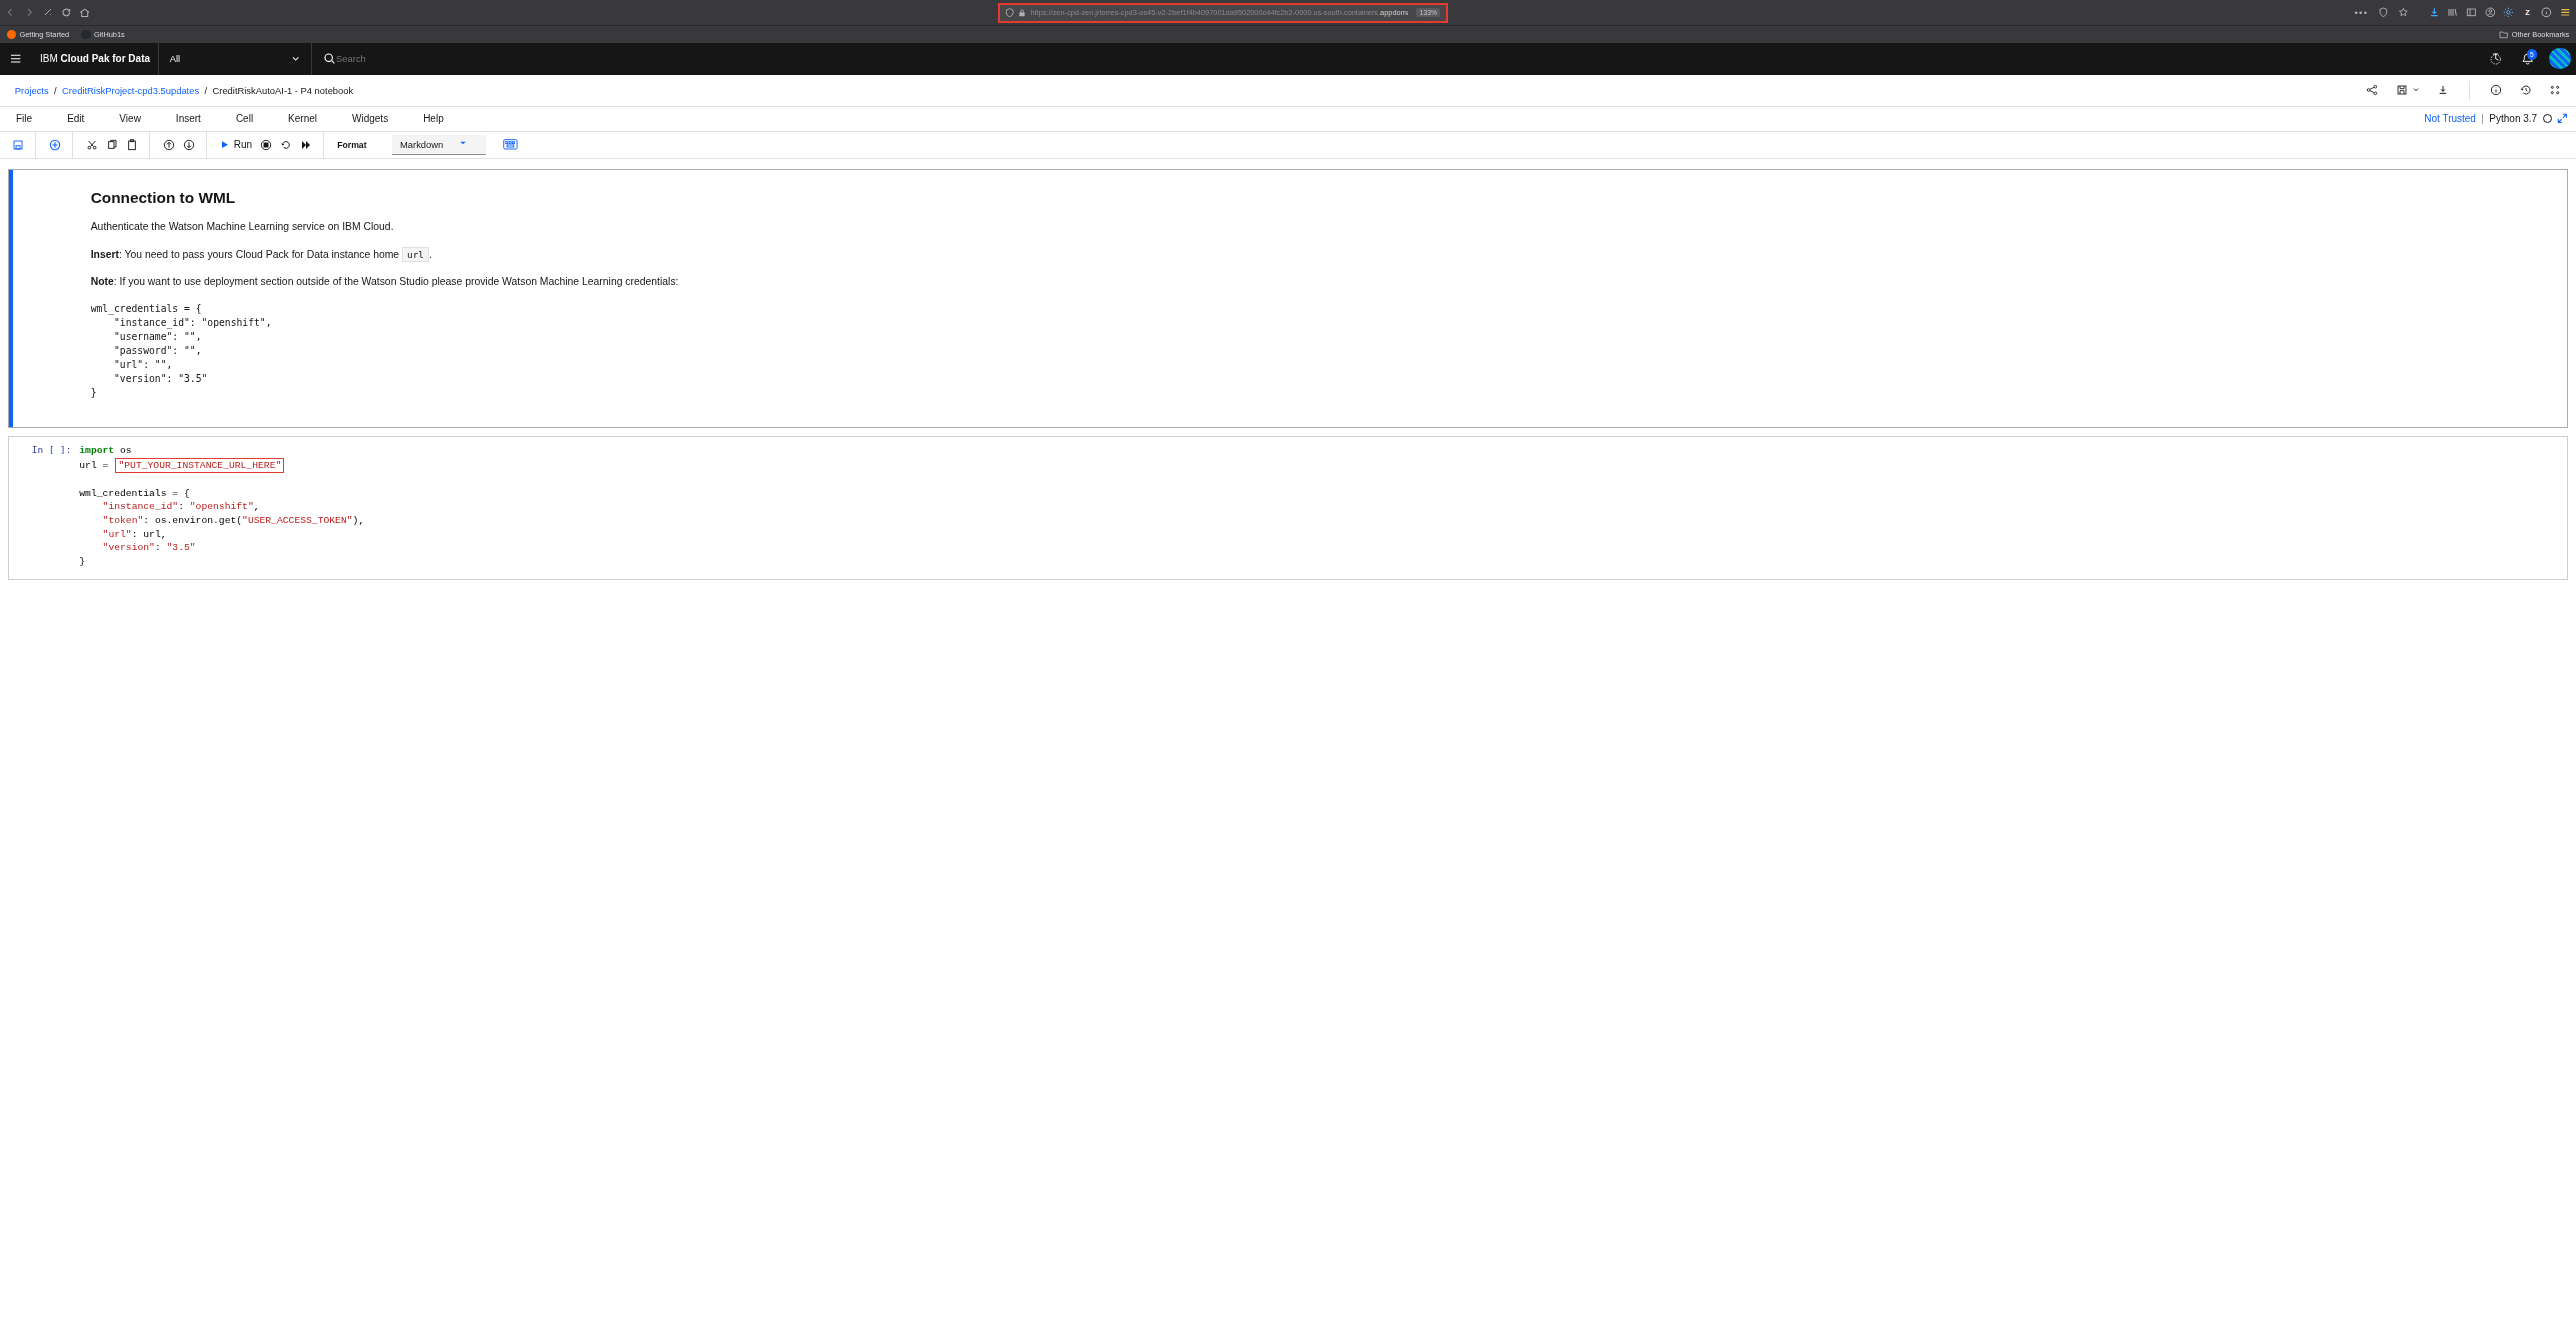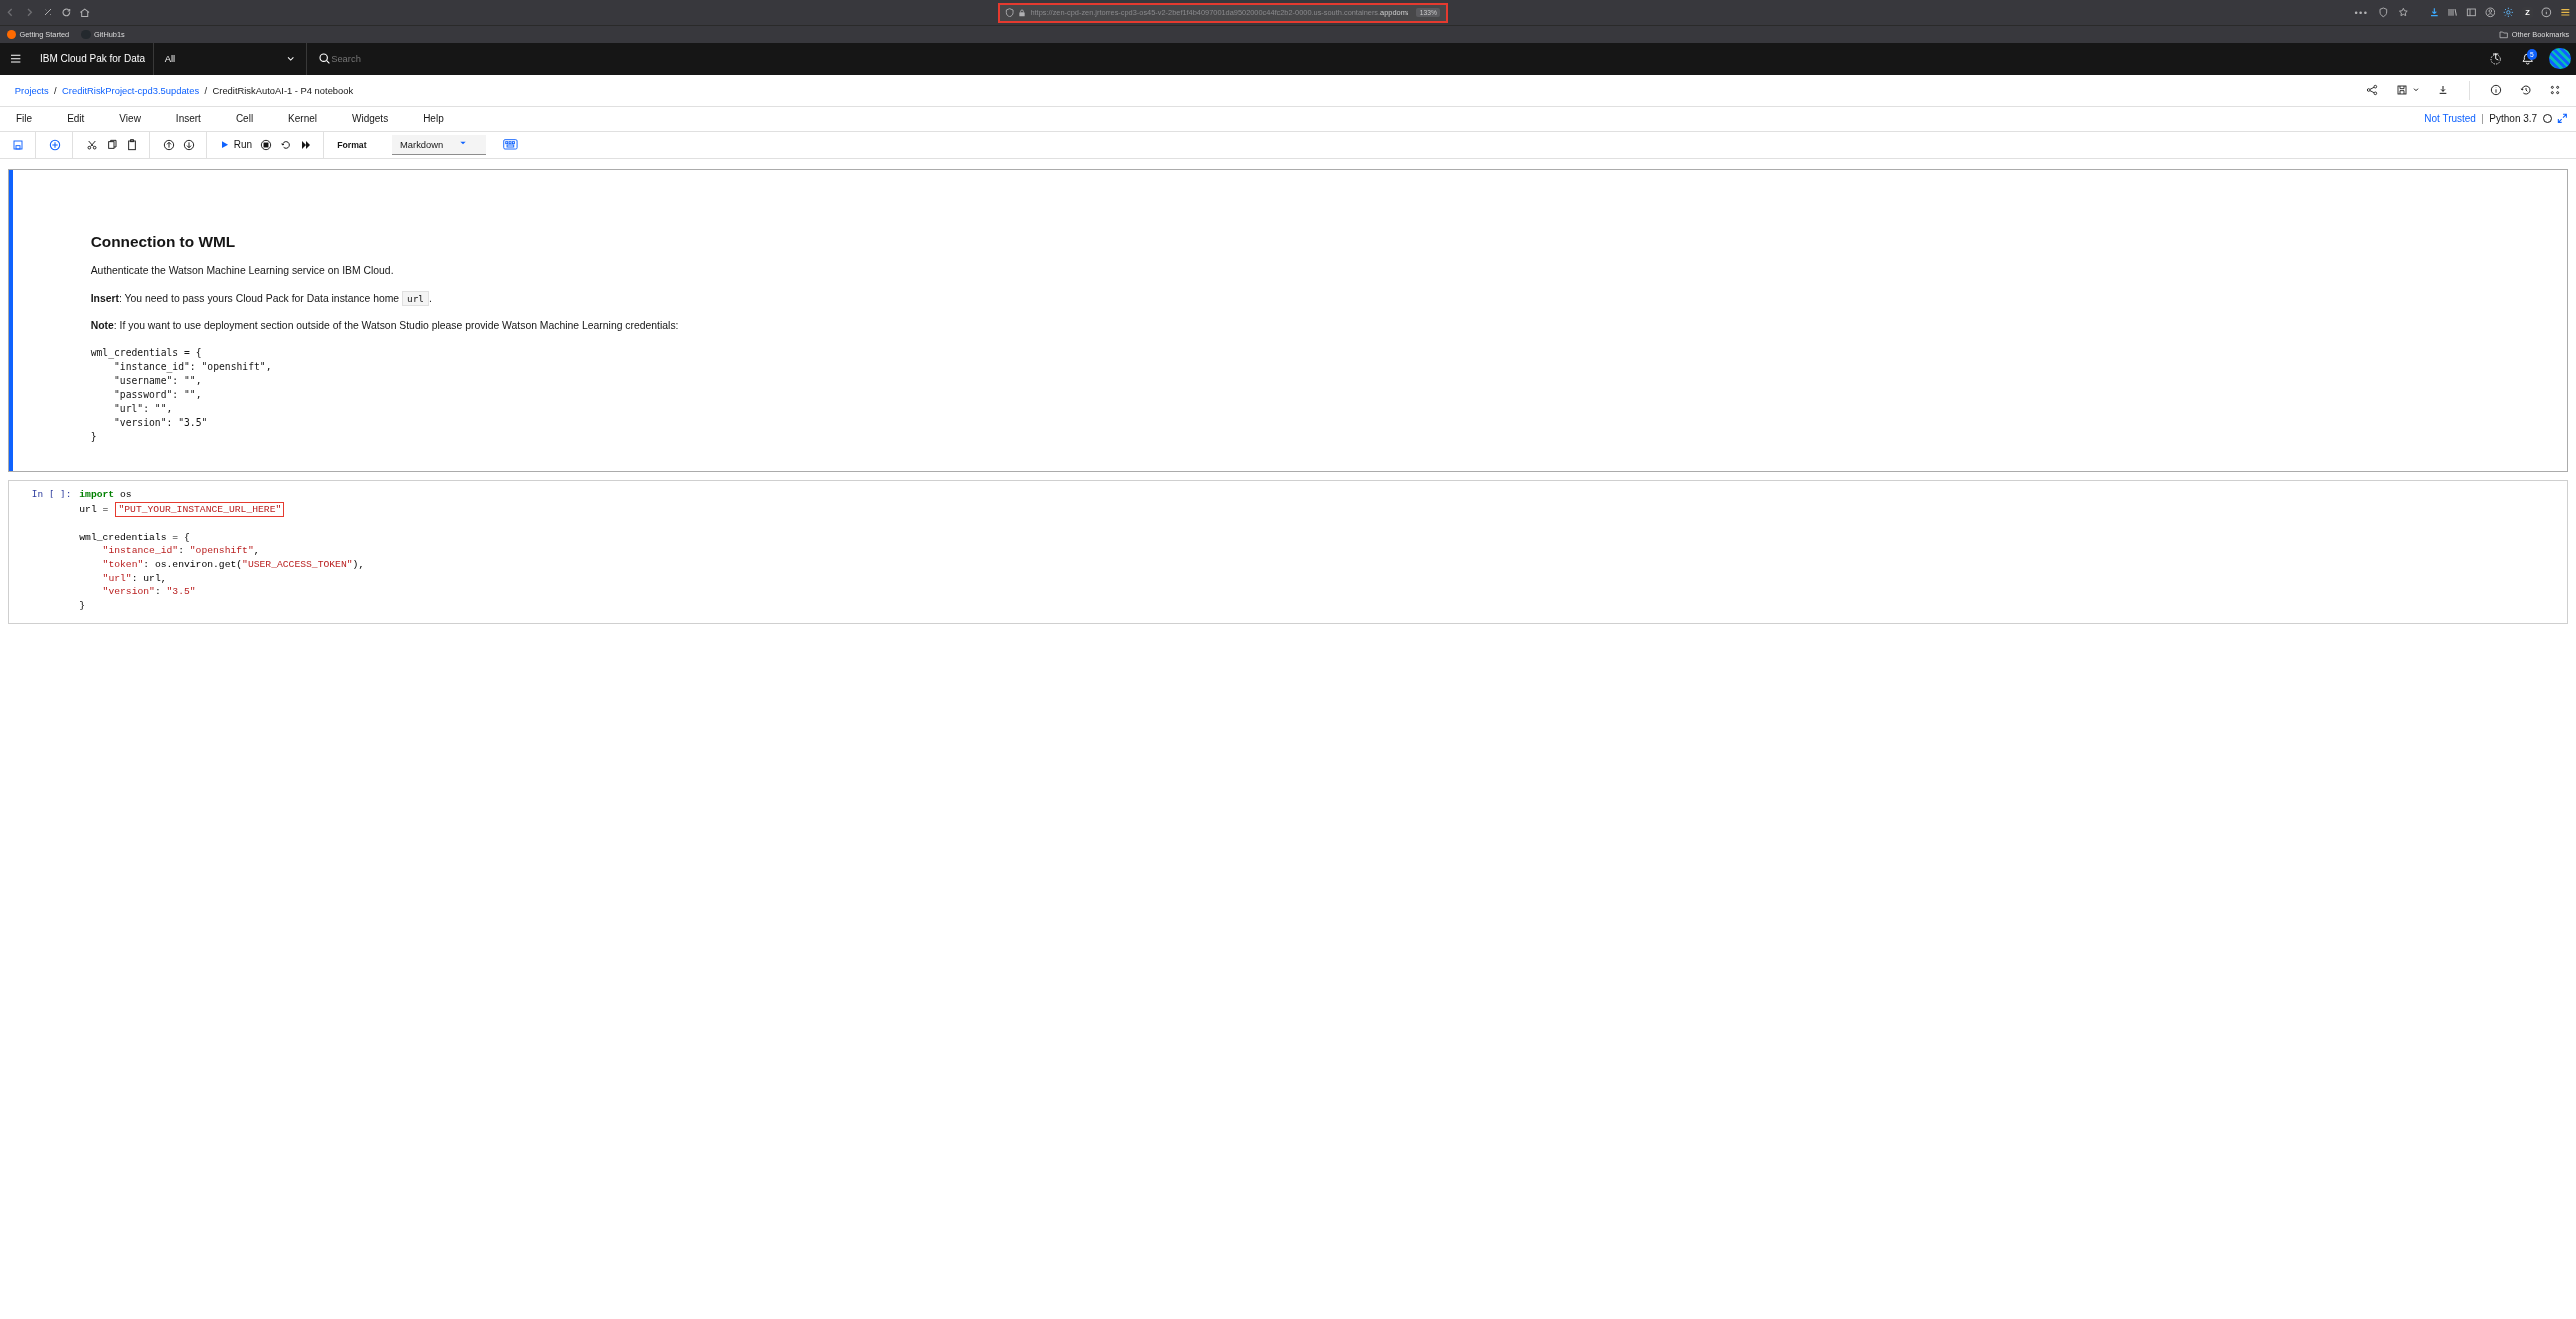--- a/index.html
+++ b/index.html
@@ -22,21 +22,21 @@
 .bookmarks-bar .bm-left { display: flex; gap: 12px; }
 .bookmarks-bar .bm { display: flex; align-items: center; gap: 3.4px; }
 .bm-ico-orange { width: 9.4px; height: 9.4px; background: #ff6a00; border-radius: 4.7px; }
 .bm-ico-gh { width: 9.4px; height: 9.4px; background: #24292e; border-radius: 4.7px; }
 .bm-right { display:flex; align-items:center; gap:3.4px; }
 
 
 .cpd-header { background: #161616; color: #fff; height: 32px; display: flex; align-items: center; }
 .cpd-menu { width: 32px; display: flex; align-items: center; justify-content: center; }
 .cpd-brand { font-size: 10px; padding: 0 8px; }
-.cpd-brand .bold { font-weight: 400; }
+.cpd-brand .bold { font-weight: 700; }
 .cpd-scope { width: 154px; border-left: 0.7px solid #393939; border-right: 0.7px solid #393939; height: 100%; display: flex; align-items: center; padding: 0 10.7px; justify-content: space-between; color: #f4f4f4; font-size: 9.4px;}
 .cpd-search { flex: 1; display: flex; align-items: center; height: 100%; padding: 0 10.7px; }
 .cpd-search input { background: transparent; border: none; color: #c6c6c6; font-size: 9.4px; outline: none; width: 201px; }
 .cpd-right { display: flex; align-items: center; gap: 0; height: 100%; }
 .cpd-iconbtn { width: 32px; height: 32px; display:flex; align-items:center; justify-content:center; position:relative;}
 .cpd-avatar { width: 21.5px; height: 21.5px; border-radius: 10.7px; background: repeating-linear-gradient(45deg,#0f62fe 0 2.7px,#08bdba 2.7px 5.4px); }
 .notif-badge { position:absolute; top:6.7px; right:6.7px; background:#0f62fe; color:#fff; border-radius:5.4px; font-size:6.7px; min-width:10.7px; height:10.7px; display:flex; align-items:center; justify-content:center; }
 
 
 .breadcrumb-row { height: 32px; border-bottom: 0.7px solid #e0e0e0; display: flex; align-items: center; padding: 0 14.8px; justify-content: space-between; }
@@ -65,21 +65,21 @@
 .format-select { background:#f4f4f4; border:none; border-bottom:0.7px solid #8d8d8d; padding:4px 19px 4px 8px; font-size:9.4px; color:#161616; display:flex; align-items:flex-start; gap:13.4px; width:94px; justify-content:space-between;}
 .kbd-btn { margin-left:8px; }
 
 
 .nb-area { padding: 10.7px 8px 20px 8px; }
 .nb-container { border:0.7px solid #ababab; background:#fff; padding: 0; }
 .md-cell { display:flex; }
 .md-runbar { width: 4px; background:#0f62fe; margin-right: 0; }
 .md-prompt-space { width: 67px; }
 .md-content { padding: 19px 13.4px 27px 10.7px; max-width: 940px; }
-.md-content h2 { font-size: 15.4px; font-weight:700; color:#161616; margin-bottom: 12px; margin-top: 44px; }
+.md-content h2 { font-size: 15.4px; font-weight:700; color:#161616; margin-bottom: 12px; }
 .md-content p { font-size: 10.4px; color:#161616; margin-bottom: 12px; line-height:1.5;}
 .md-content code { background:#f4f4f4; padding:1.3px 4px; border:0.7px solid #e0e0e0; font-family: Menlo, Consolas, monospace; font-size:9.4px;}
 .md-content pre { font-family: Menlo, Consolas, monospace; font-size:9.7px; line-height:1.45; color:#161616;}
 .md-content strong{font-weight:700;}
 
 .code-cell { display:flex; margin-top: 8px; border:0.7px solid #cfcfcf; }
 .code-prompt { width: 69px; text-align:right; padding: 6.7px 6.7px 0 0; color:#303f9f; font-family:Menlo,Consolas,monospace; font-size:9.4px;}
 .code-body { flex:1; padding: 6.7px 8px 10.7px 1.3px; font-family: Liberation Mono, monospace; font-size:9.7px; line-height:1.4; white-space:pre; }
 .tok-kw { color:#008000; font-weight:bold; }
 .tok-str { color:#ba2121; }

